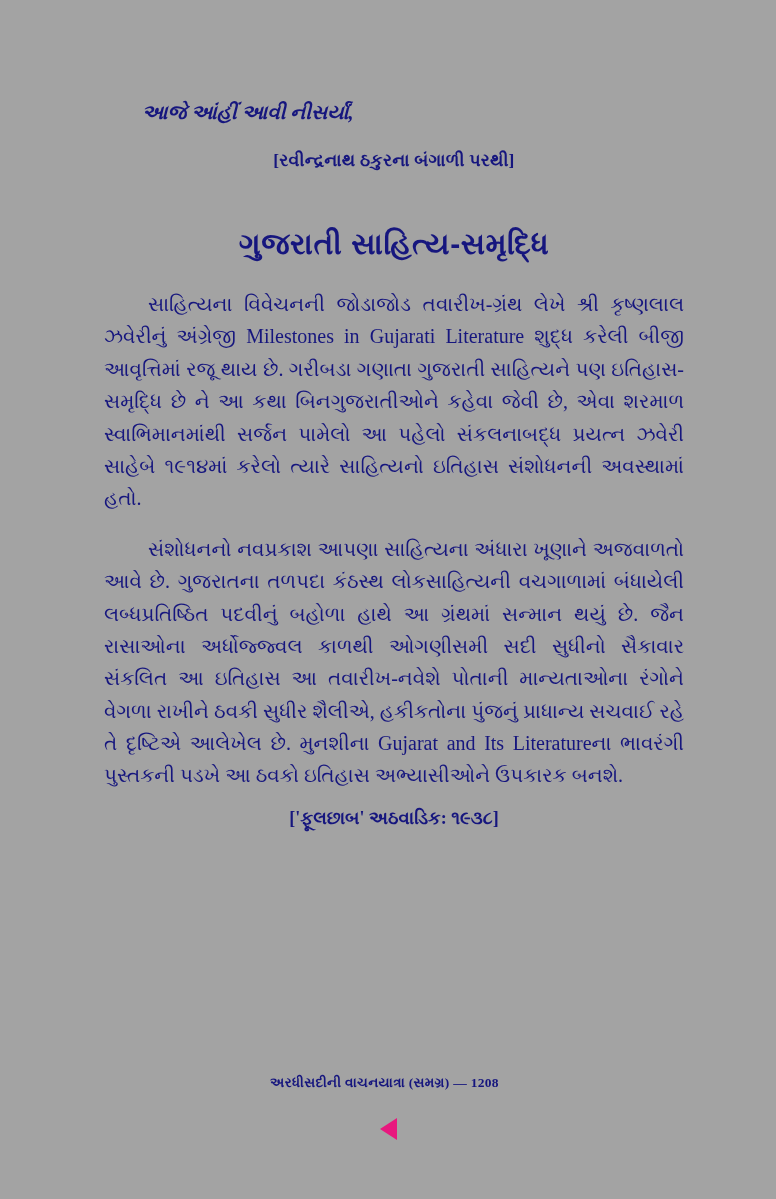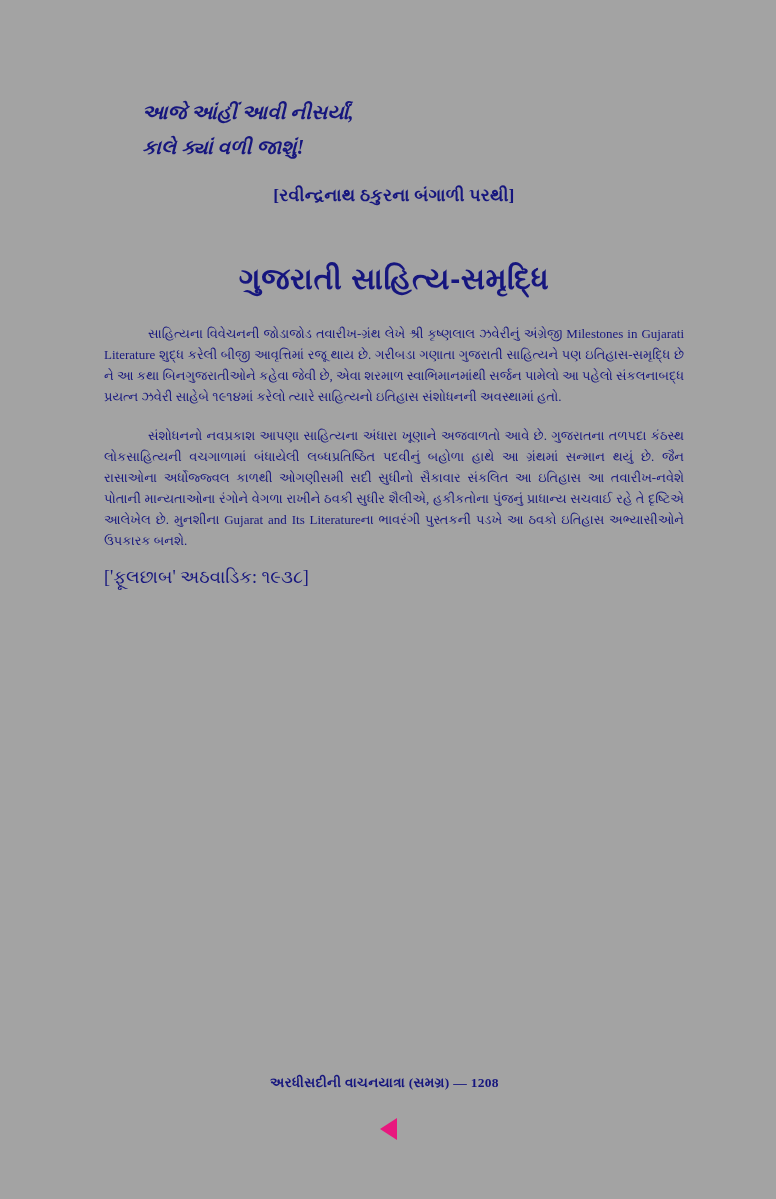--- a/index.html
+++ b/index.html
@@ -54,37 +54,37 @@
     font-weight: bold;
     font-size: 30px;
     color: #16167e;
     text-align: center;
     margin-top: 56px;
     margin-bottom: 26px;
     letter-spacing: 0.5px;
   }
   .para {
     font-family: "Liberation Serif", serif;
-    font-size: 13px;
+    font-size: 20px;
     line-height: 1.62;
     color: #16167e;
     text-align: justify;
     text-justify: inter-word;
     margin: 0 0 18px 0;
     text-indent: 44px;
   }
   .para:last-of-type {
     margin-bottom: 0;
   }
   .source {
     font-family: "Liberation Serif", serif;
     font-size: 18px;
-    font-weight: normal;
+    font-weight: bold;
     color: #16167e;
-    text-align: left;
+    text-align: center;
     margin-top: 16px;
   }
   .footer {
     position: absolute;
     left: 0;
     top: 1075px;
     width: 769px;
     text-align: center;
     font-family: "Liberation Serif", serif;
     font-size: 13.5px;
@@ -112,21 +112,20 @@
 </style>
 </head>
 <body>
 
 <div class="page">
 
   <div class="content">
 
     <div class="epigraph">
       <div>આજે આંહીં આવી નીસર્યાં,</div>
-      <div>કાલે ક્યાં વળી જાશું!</div>
     </div>
 
     <div class="attribution">[રવીન્દ્રનાથ ઠકુરના બંગાળી પરથી]</div>
 
     <h1 class="title">ગુજરાતી સાહિત્ય-સમૃદ્ધિ</h1>
 
     <p class="para">સાહિત્યના વિવેચનની જોડાજોડ તવારીખ-ગ્રંથ લેખે શ્રી કૃષ્ણલાલ ઝવેરીનું અંગ્રેજી Milestones in Gujarati Literature શુદ્ધ કરેલી બીજી આવૃત્તિમાં રજૂ થાય છે. ગરીબડા ગણાતા ગુજરાતી સાહિત્યને પણ ઇતિહાસ-સમૃદ્ધિ છે ને આ કથા બિનગુજરાતીઓને કહેવા જેવી છે, એવા શરમાળ સ્વાભિમાનમાંથી સર્જન પામેલો આ પહેલો સંકલનાબદ્ધ પ્રયત્ન ઝવેરી સાહેબે ૧૯૧૪માં કરેલો ત્યારે સાહિત્યનો ઇતિહાસ સંશોધનની અવસ્થામાં હતો.</p>
     <p class="para">સંશોધનનો નવપ્રકાશ આપણા સાહિત્યના અંધારા ખૂણાને અજવાળતો આવે છે. ગુજરાતના તળપદા કંઠસ્થ લોકસાહિત્યની વચગાળામાં બંધાયેલી લબ્ધપ્રતિષ્ઠિત પદવીનું બહોળા હાથે આ ગ્રંથમાં સન્માન થયું છે. જૈન રાસાઓના અર્ધોજ્જ્વલ કાળથી ઓગણીસમી સદી સુધીનો સૈકાવાર સંકલિત આ ઇતિહાસ આ તવારીખ-નવેશે પોતાની માન્યતાઓના રંગોને વેગળા રાખીને ઠવકી સુધીર શૈલીએ, હકીકતોના પુંજનું પ્રાધાન્ય સચવાઈ રહે તે દૃષ્ટિએ આલેખેલ છે. મુનશીના Gujarat and Its Literatureના ભાવરંગી પુસ્તકની પડખે આ ઠવકો ઇતિહાસ અભ્યાસીઓને ઉપકારક બનશે.</p>
 
     <div class="source">['ફૂલછાબ' અઠવાડિક: ૧૯૩૮]</div>

